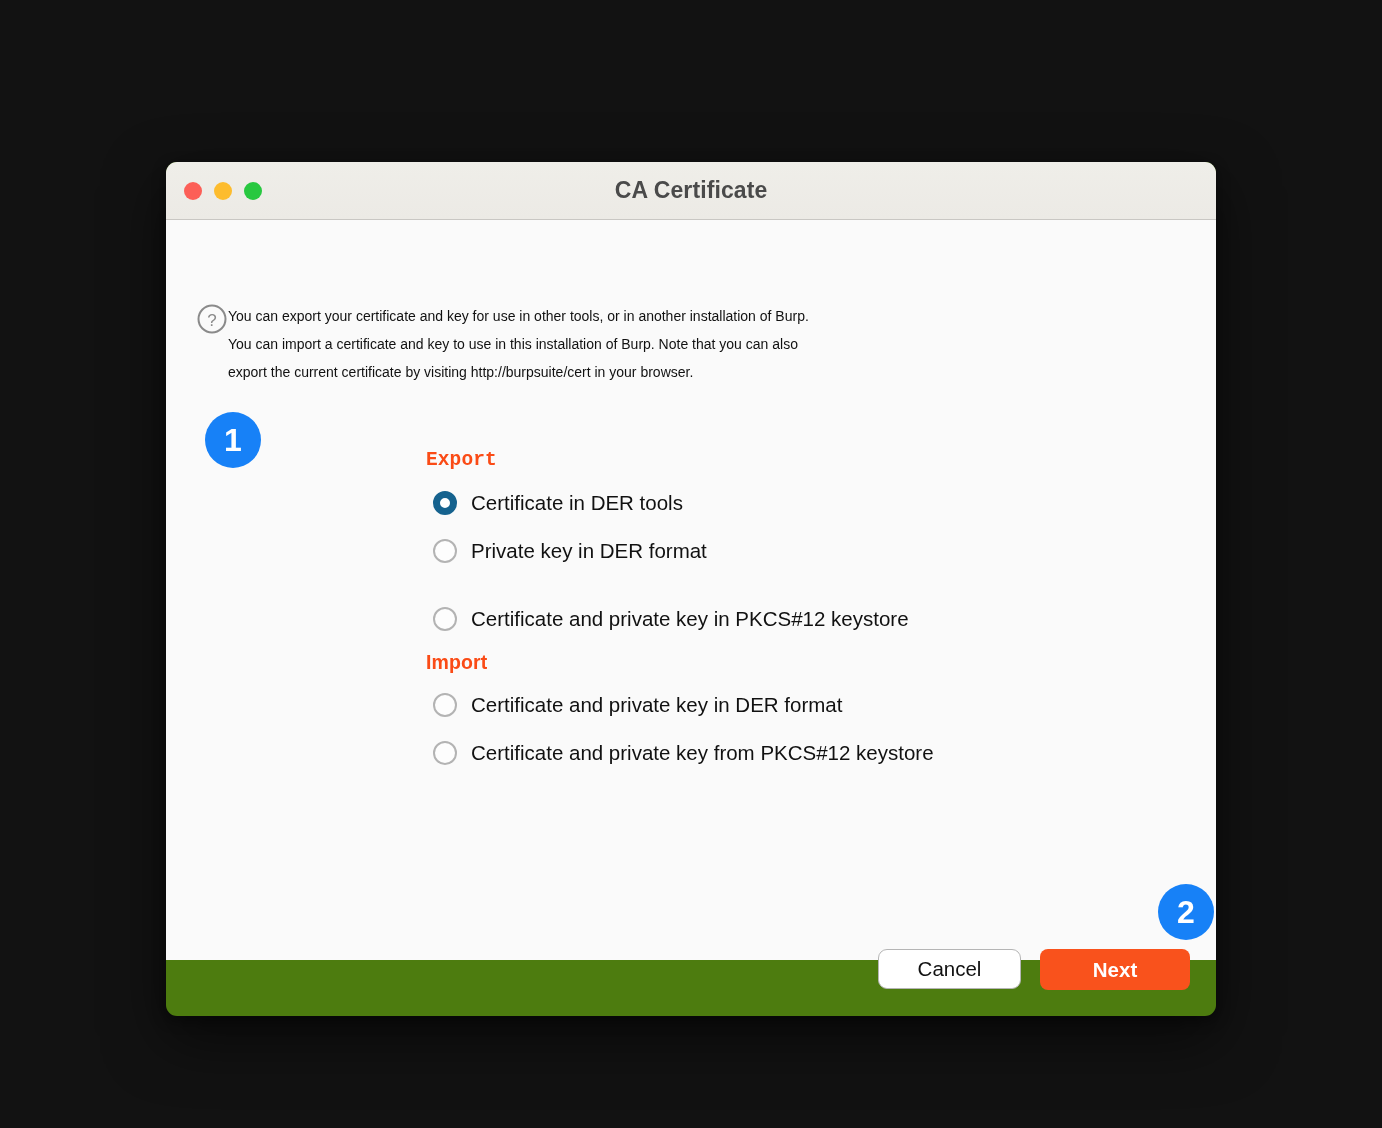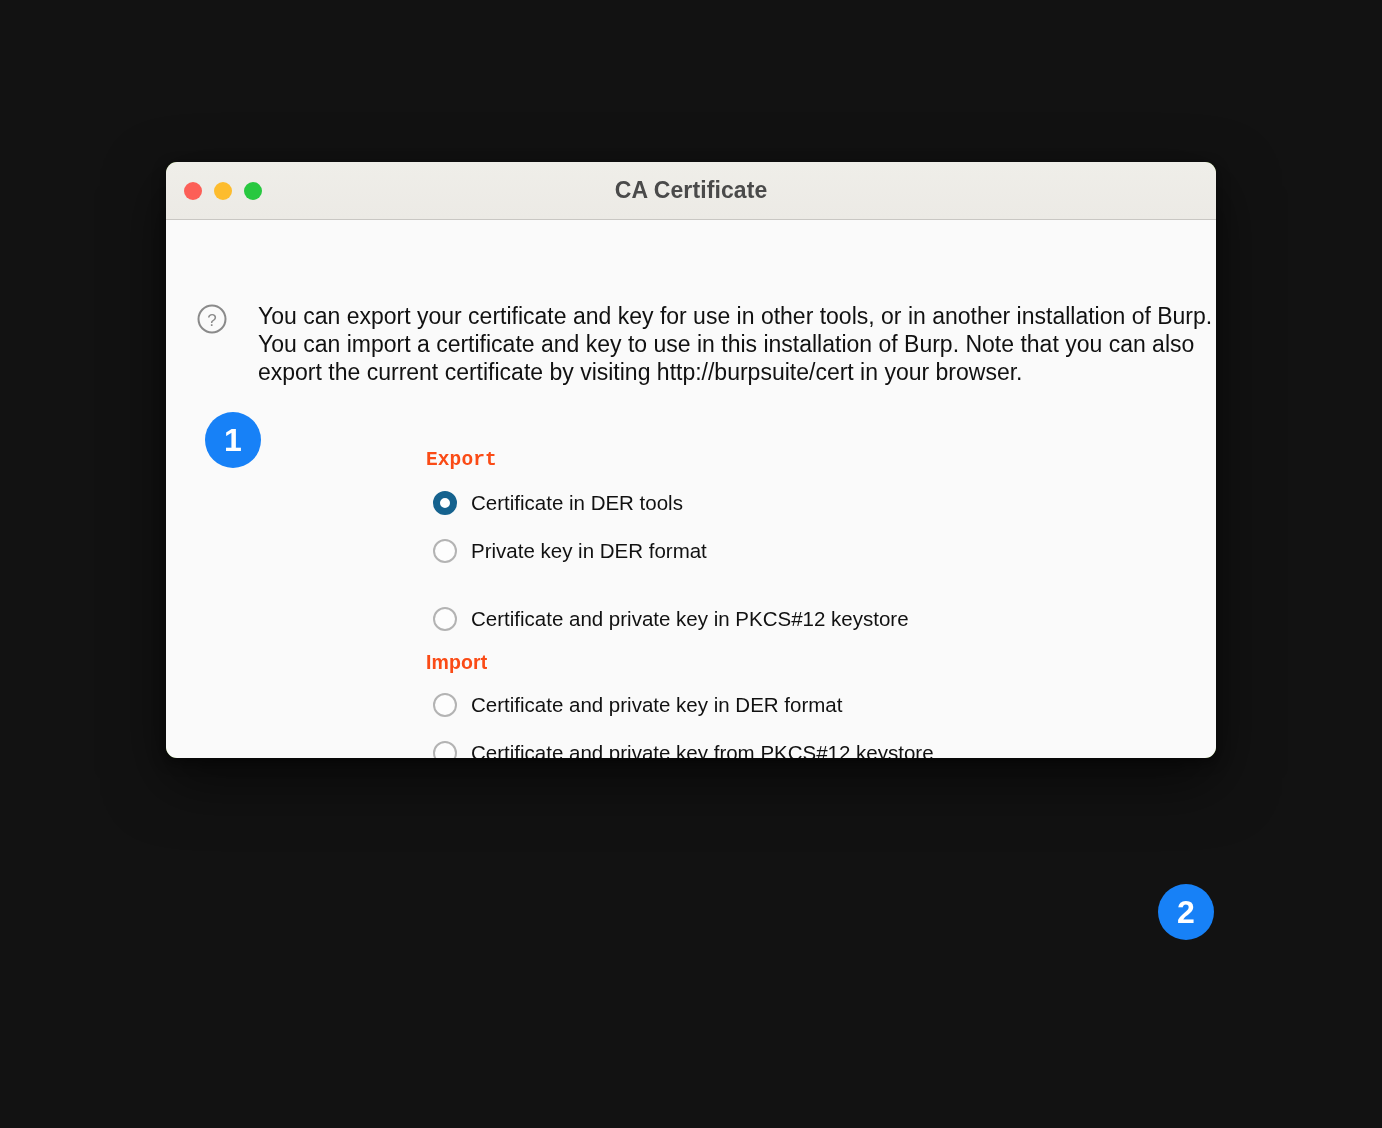--- a/index.html
+++ b/index.html
@@ -14,21 +14,21 @@
     overflow: hidden;
     position: relative;
   }
 
   
   #window {
     position: absolute;
     left: 166px;
     top: 162px;
     width: 1050px;
-    height: 596px;
+    height: 854px;
     border-radius: 11px;
     background: #4d7c0f;
     box-shadow: 0 22px 60px rgba(0,0,0,0.55), 0 4px 14px rgba(0,0,0,0.4);
     overflow: hidden;
   }
 
   
   #titlebar {
     position: relative;
     height: 58px;
@@ -83,22 +83,21 @@
     display: flex;
     align-items: flex-start;
   }
   #help-icon {
     flex: 0 0 auto;
     width: 32px;
     height: 32px;
     margin-top: 1px;
   }
   #info-text {
-    margin-left: 30px;
-    font-size: 23px;
+    font-size: 14px;
     line-height: 28px;
     color: #111;
     max-width: 930px;
   }
   #info-text .line { white-space: nowrap; }
 
   
   .group-title {
     position: absolute;
     left: 260px;

